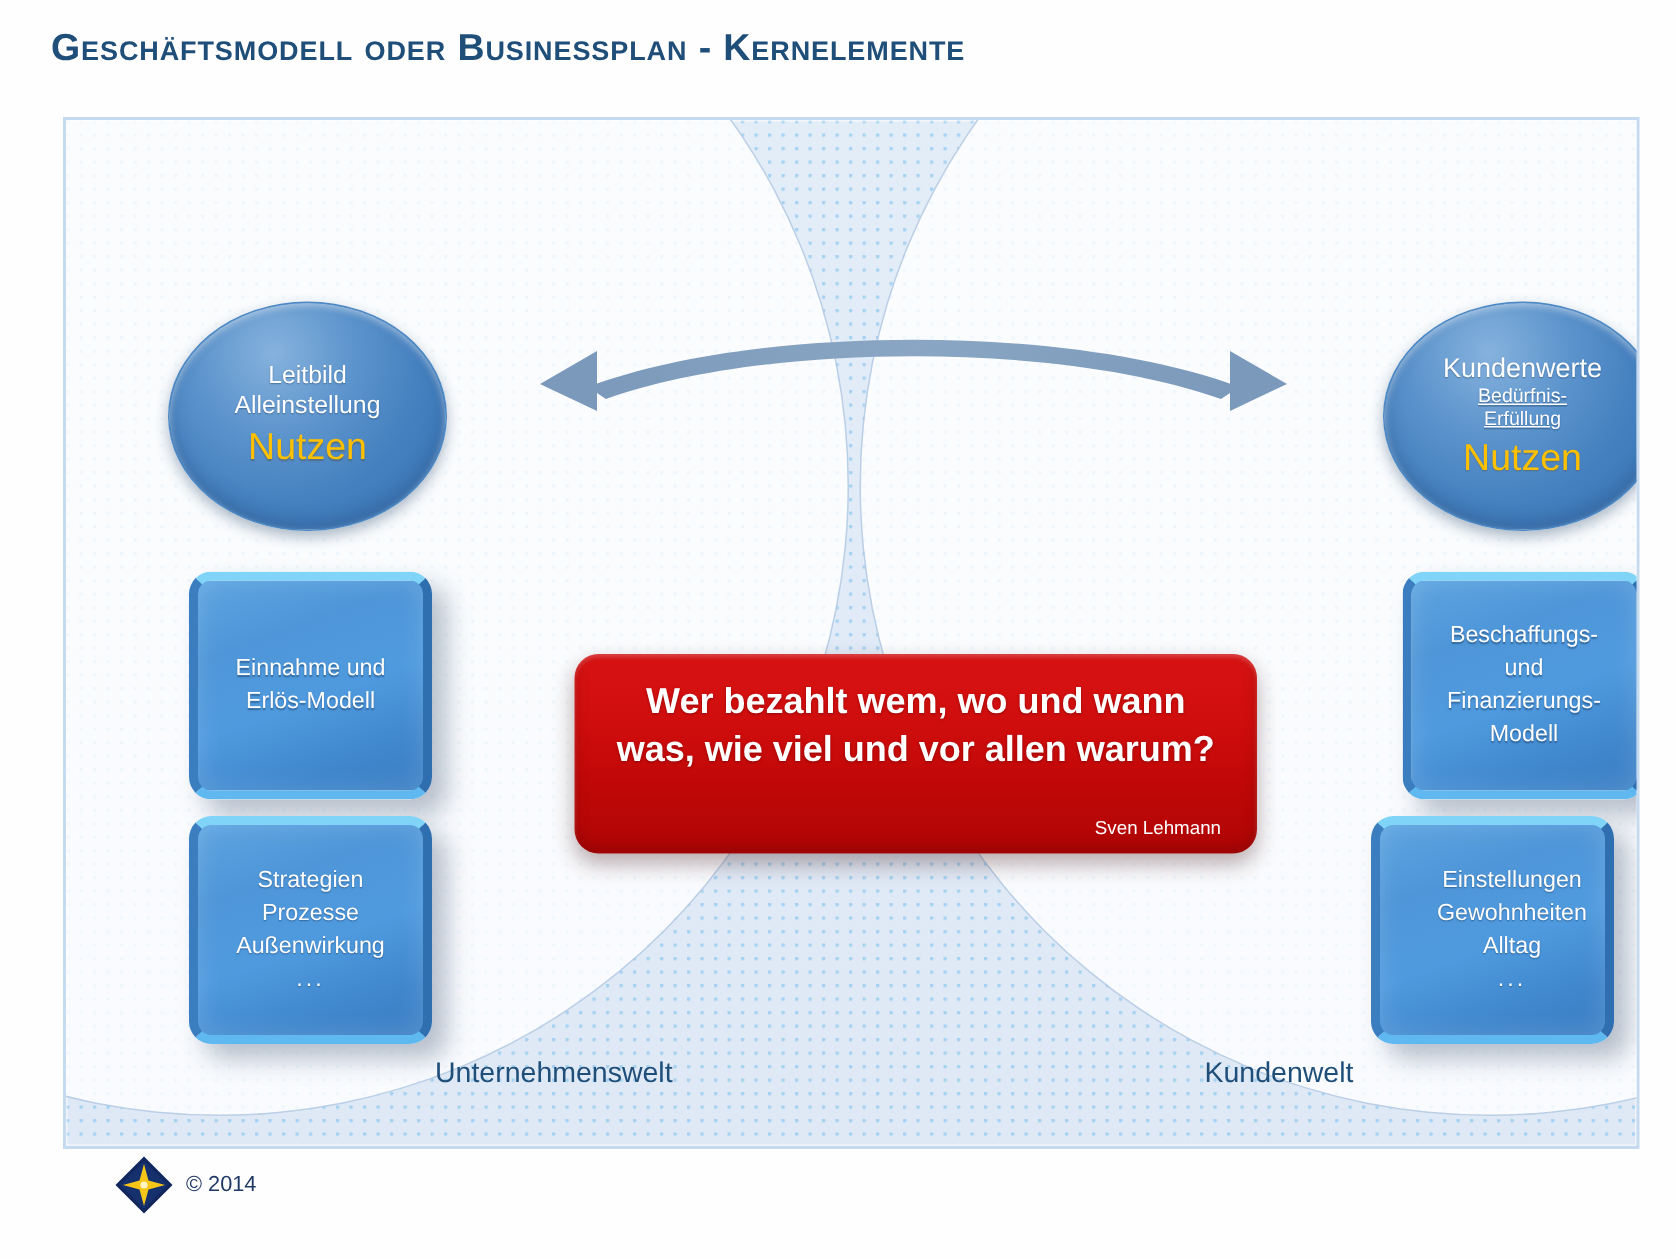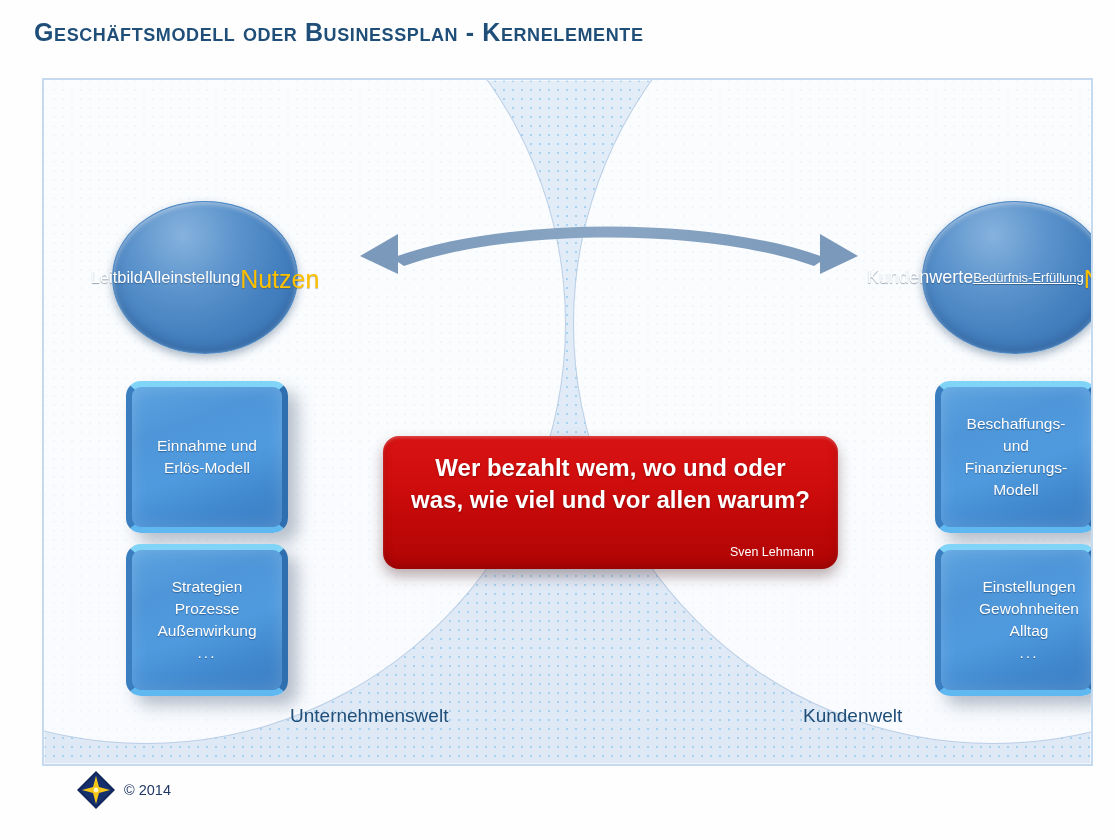--- a/index.html
+++ b/index.html
@@ -89,21 +89,21 @@
     text-align: center;
     color: #ffffff;
     background:
       radial-gradient(ellipse at 38% 22%, #86b2dd 0%, #5b93cc 34%, #4480bf 62%, #3771b2 100%);
     box-shadow:
       0 4px 9px rgba(40,70,105,0.38),
       inset 0 2px 5px rgba(255,255,255,0.45),
       inset 0 -5px 12px rgba(25,60,105,0.30);
     border: 1px solid #4b88c4;
     display: flex;
-    flex-direction: row;
+    flex-direction: column;
     align-items: center;
     justify-content: center;
     line-height: 1.18;
     text-shadow: 0 1px 1px rgba(20,50,85,0.45);
   }
   #ellipse-left  { left: 68px;  top: 121px; width: 186px; height: 153px; }
   #ellipse-right { left: 878px; top: 121px; width: 186px; height: 153px; }
 
   .el-line      { font-size: 16.5px; }
   .el-line-big  { font-size: 18px; }
@@ -134,21 +134,21 @@
     border-bottom: 6px solid #5fb8ef;
     box-shadow:
       10px 10px 16px rgba(90,110,135,0.42),
       inset 0 0 18px rgba(255,255,255,0.16);
     text-shadow: 0 1px 1px rgba(20,50,85,0.5);
     border-radius: 15px;
   }
   #box-einnahme   { left: 82px;  top: 301px; }
   #box-strategien { left: 82px;  top: 464px; }
   #box-beschaff   { left: 891px; top: 301px; }
-  #box-einstell   { left: 891px; top: 464px; padding-left: 26px; }
+  #box-einstell   { left: 870px; top: 464px; padding-left: 26px; }
   .bevel-box .dots { letter-spacing: 2px; }
 
   
   #callout {
     position: absolute;
     left: 339px; top: 356px;
     width: 455px; height: 133px;
     border-radius: 16px;
     background: linear-gradient(180deg, #d81313 0%, #d00d0d 35%, #c20808 62%, #b00505 100%);
     box-shadow:
@@ -271,21 +271,21 @@
 
   <div class="bevel-box" id="box-einstell">
     <div>Einstellungen</div>
     <div>Gewohnheiten</div>
     <div>Alltag</div>
     <div class="dots">...</div>
   </div>
 
   <div id="callout">
     <div id="callout-text">
-      <div>Wer bezahlt wem, wo und oder</div>
+      <div>Wer bezahlt wem, wo und wann</div>
       <div>was, wie viel und vor allen warum?</div>
     </div>
     <div id="callout-author">Sven Lehmann</div>
   </div>
 
   <div class="world-label" id="label-unternehmenswelt">Unternehmenswelt</div>
   <div class="world-label" id="label-kundenwelt">Kundenwelt</div>
 
 </div>
 

